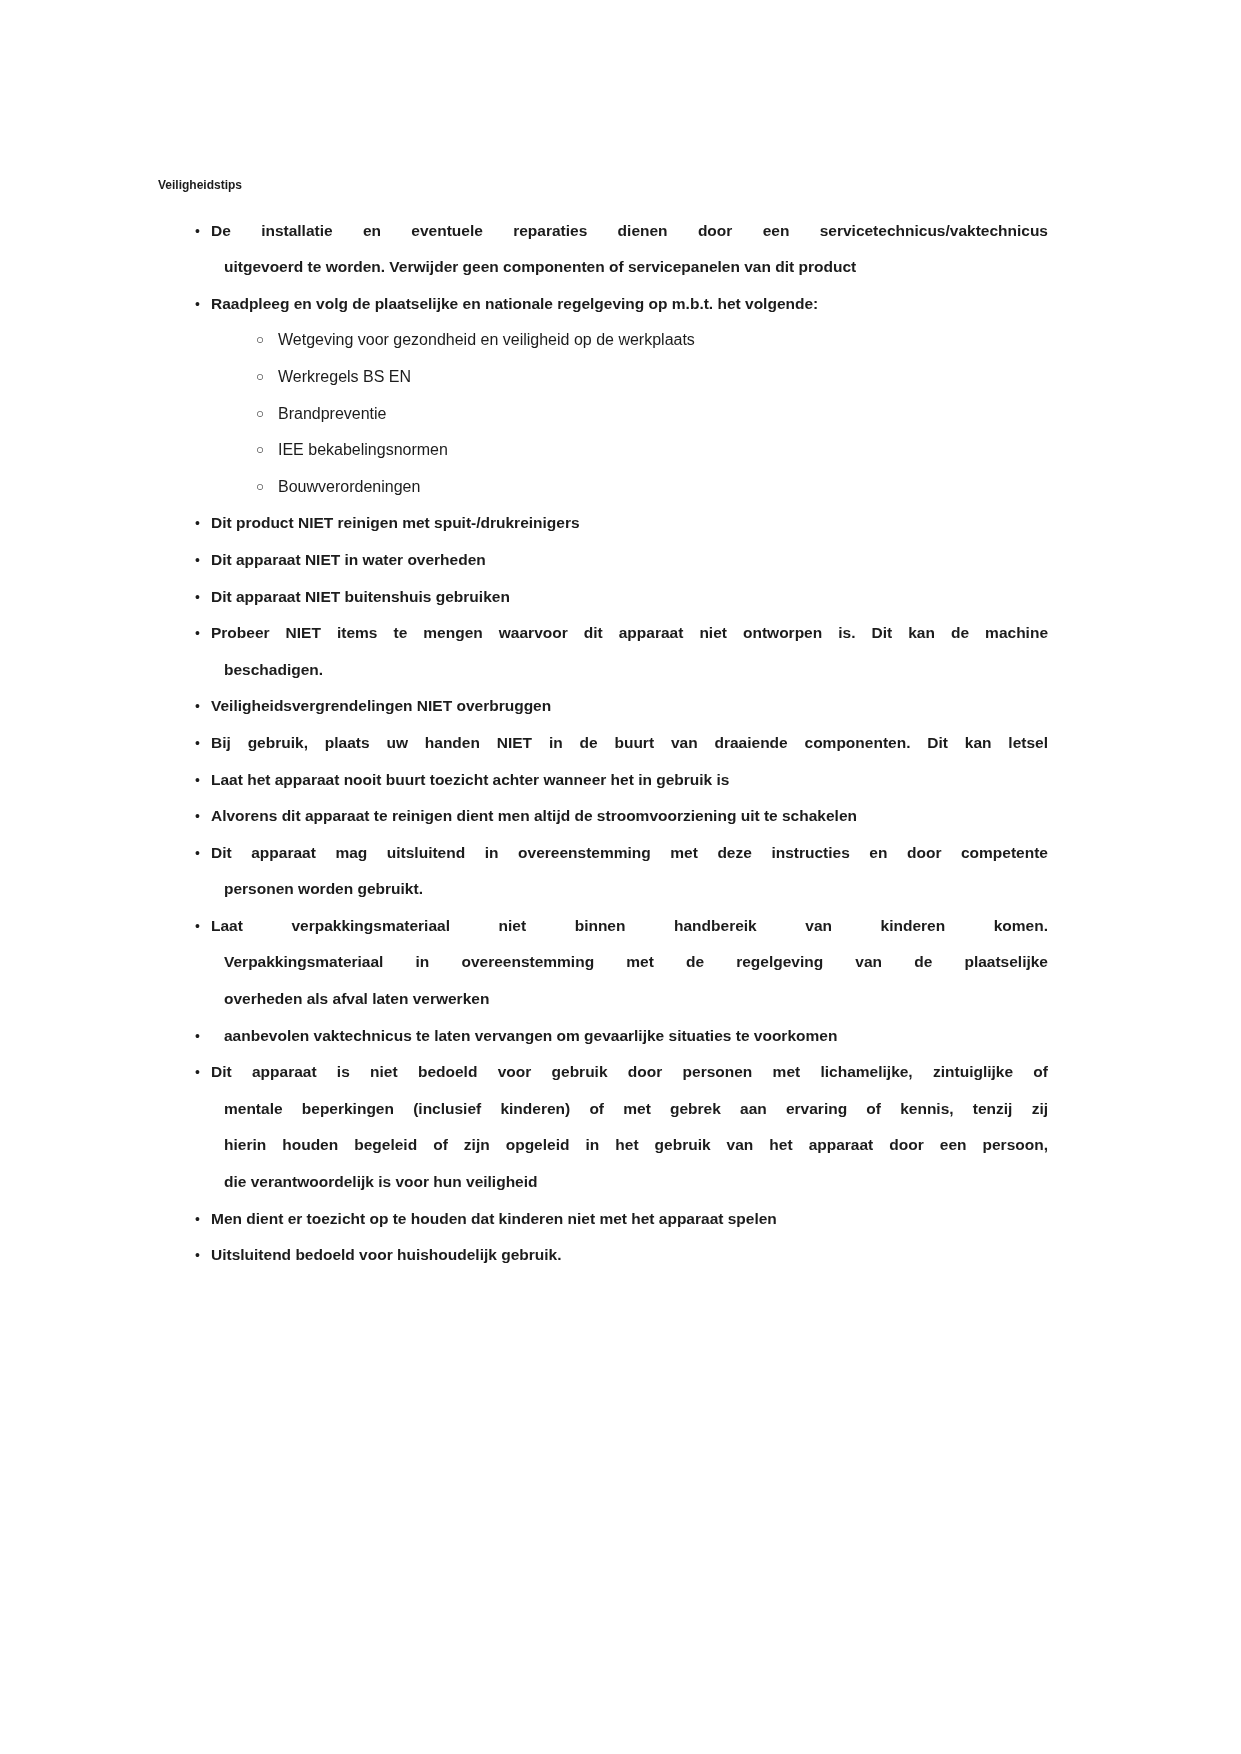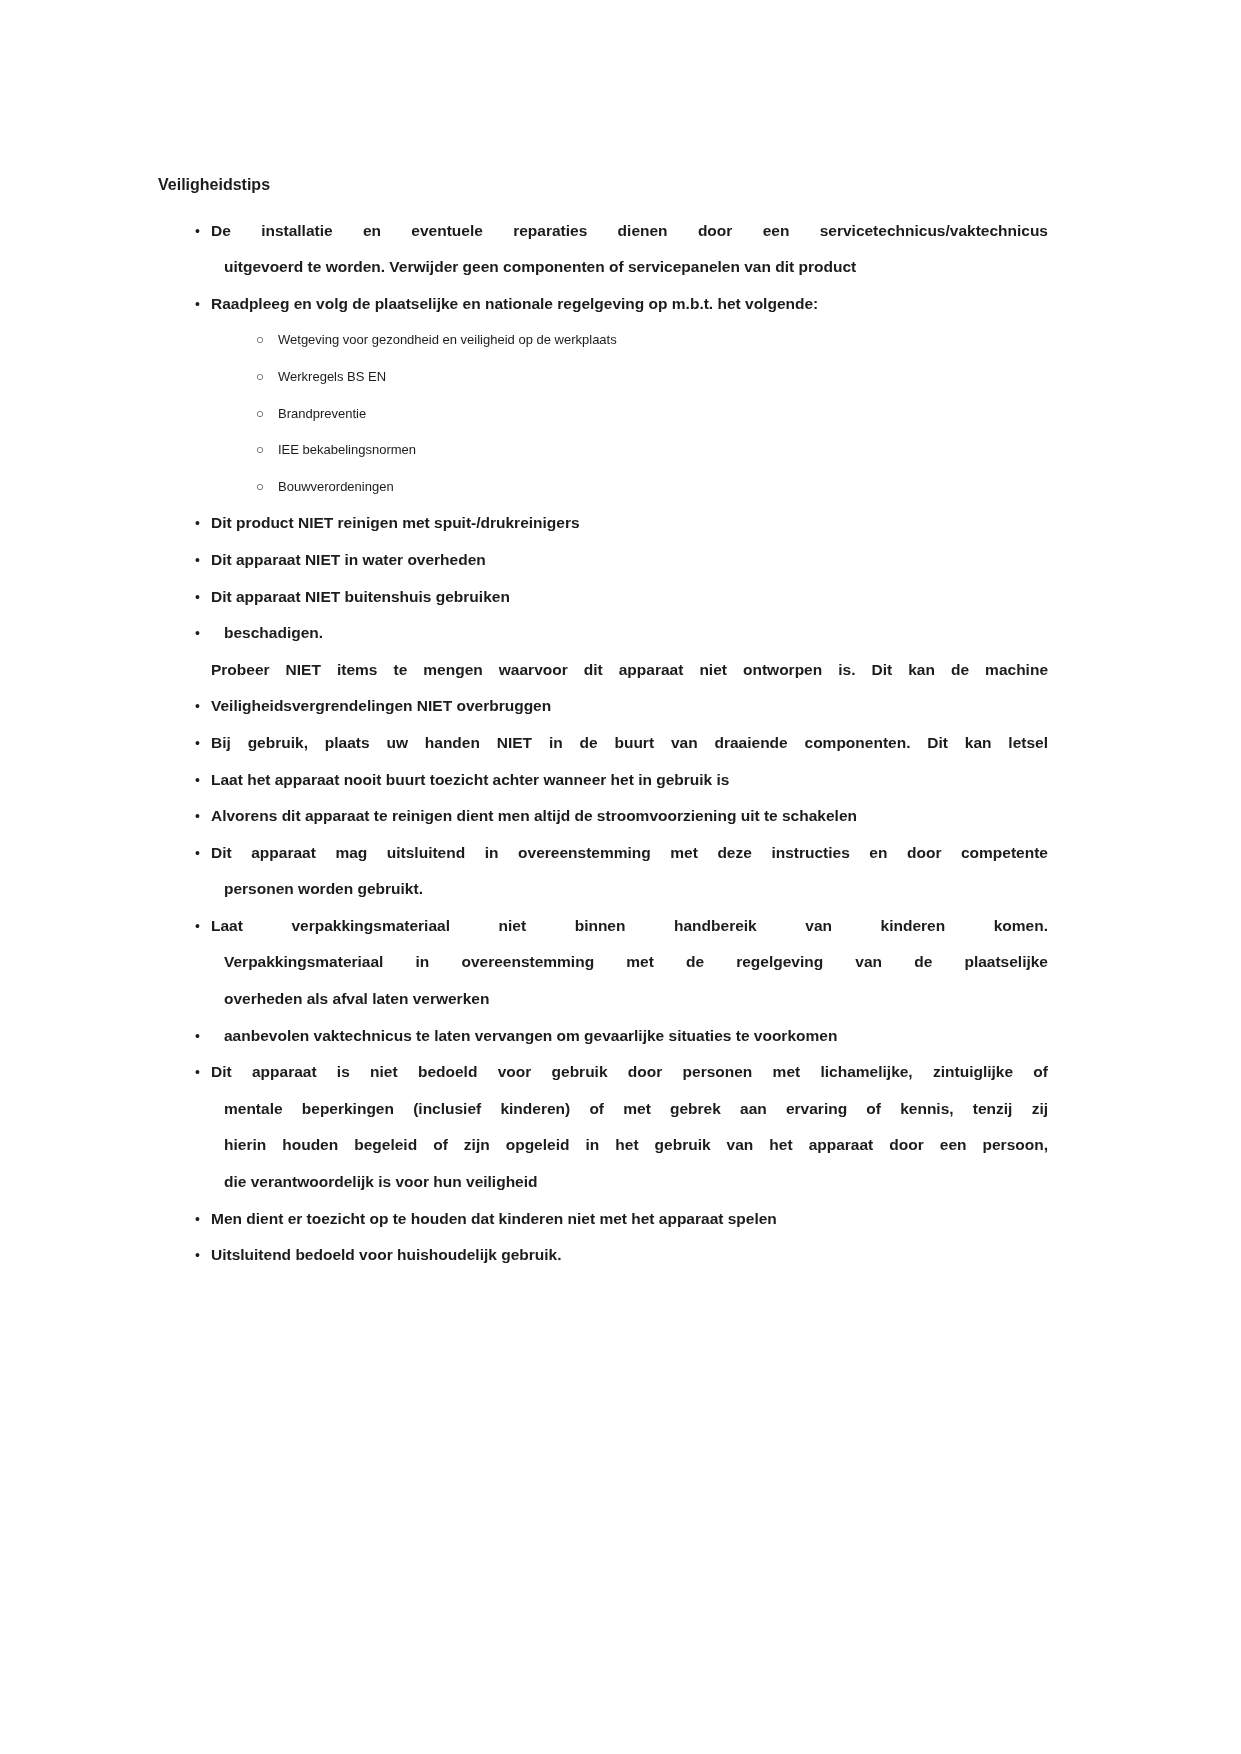--- a/index.html
+++ b/index.html
@@ -15,21 +15,21 @@
     overflow: hidden;
   }
   .page {
     box-sizing: border-box;
     width: 1241px;
     height: 1754px;
     padding: 167px 193px 0 158px;
     background: #ffffff;
   }
   .doc-title {
-    font-size: 16px;
+    font-size: 12px;
     font-weight: bold;
     line-height: 36.6px;
     margin: 0 0 9px 0;
   }
   .safety-list { }
   .bullet-item {
     position: relative;
     padding-left: 53px;
   }
   .bullet-marker {
@@ -59,21 +59,21 @@
   }
   .sub-marker {
     position: absolute;
     left: 98px;
     top: 0;
     font-size: 13.5px;
     line-height: 36.6px;
     color: #2a2a2a;
   }
   .sub-text {
-    font-size: 13px;
+    font-size: 16px;
     line-height: 36.6px;
   }
 </style>
 </head>
 <body>
 
 <div class="page">
   <h1 class="doc-title">Veiligheidstips</h1>
   <div class="safety-list">
       <div class="bullet-item">
@@ -123,22 +123,22 @@
       </div>
       <div class="bullet-item">
         <span class="bullet-marker">•</span>
         <div class="bullet-text">
           <div class="line">Dit apparaat NIET buitenshuis gebruiken</div>
         </div>
       </div>
       <div class="bullet-item">
         <span class="bullet-marker">•</span>
         <div class="bullet-text">
+          <div class="line j">Probeer NIET items te mengen waarvoor dit apparaat niet ontworpen is.  Dit kan de machine</div>
           <div class="line cont">beschadigen.</div>
-          <div class="line j">Probeer NIET items te mengen waarvoor dit apparaat niet ontworpen is.  Dit kan de machine</div>
         </div>
       </div>
       <div class="bullet-item">
         <span class="bullet-marker">•</span>
         <div class="bullet-text">
           <div class="line">Veiligheidsvergrendelingen NIET overbruggen</div>
         </div>
       </div>
       <div class="bullet-item">
         <span class="bullet-marker">•</span>

